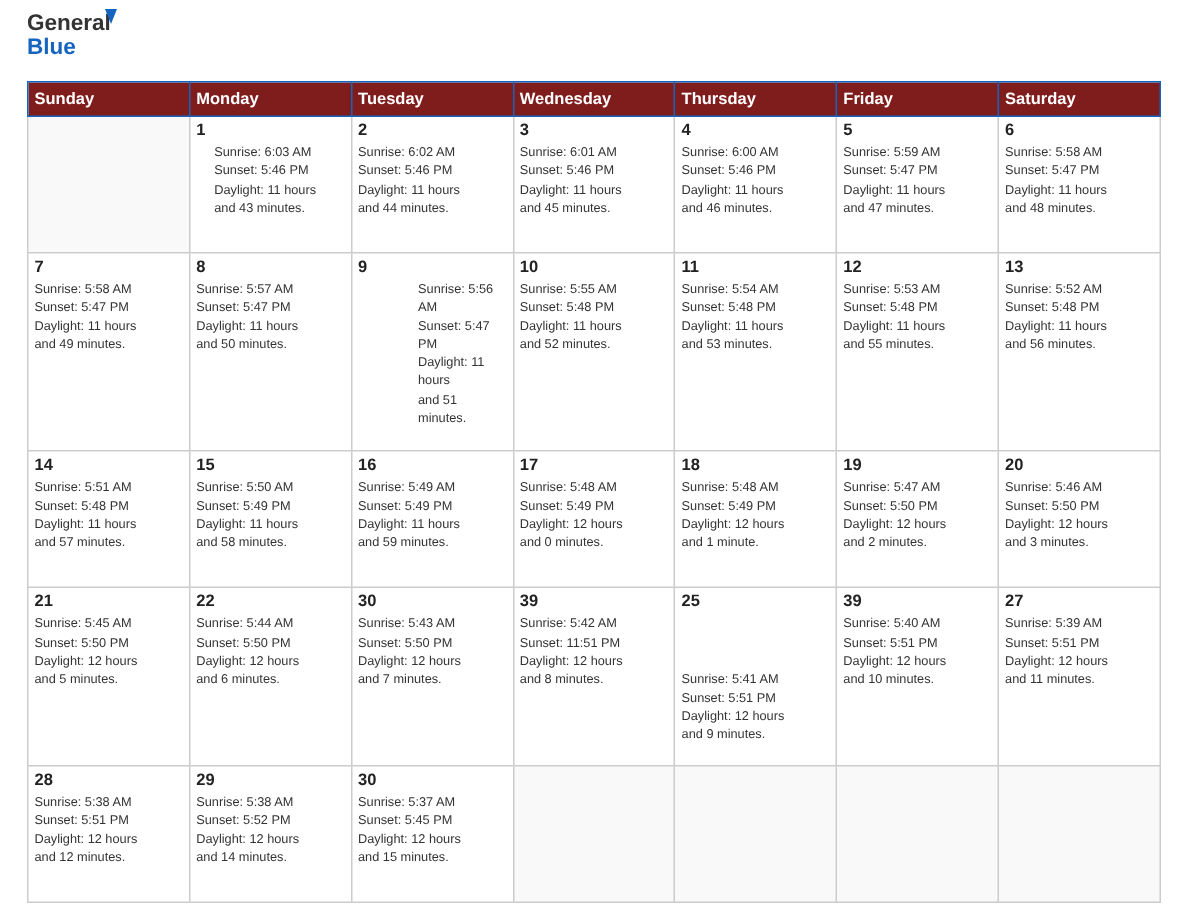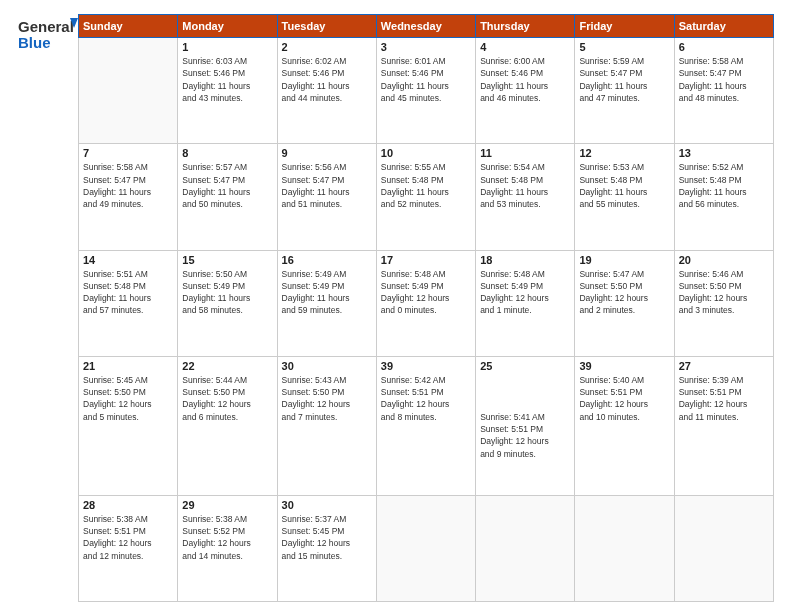--- a/index.html
+++ b/index.html
@@ -6,22 +6,23 @@
     body {
       width: 792px;
       height: 612px;
       background: #fff;
       font-family: Arial, Helvetica, sans-serif;
       overflow: hidden;
     }
     .page {
       width: 792px;
       height: 612px;
-      padding: 14px 18px 10px 18px;
+      padding: 2px 18px 10px 18px;
       display: flex;
+      flex-direction: column;
       justify-content: flex-end;
     }
     .header {
       display: flex;
       justify-content: space-between;
       align-items: flex-start;
       margin-bottom: 8px;
     }
     .logo {
       display: flex;
@@ -41,21 +42,21 @@
       color: #555;
     }
     .calendar {
       flex: 1;
       border: 1px solid #ccc;
       border-collapse: collapse;
       width: 100%;
       table-layout: fixed;
     }
     .calendar th {
-      background-color: #c2410c;
+      background-color: #7f1d1d;
       color: #fff;
       font-size: 11px;
       font-weight: bold;
       padding: 5px 4px;
       text-align: left;
       border: 1px solid #1565c0;
     }
     .calendar td {
       border: 1px solid #ccc;
       vertical-align: top;
@@ -111,21 +112,21 @@
           <th>Thursday</th>
           <th>Friday</th>
           <th>Saturday</th>
         </tr>
     </thead>
     <tbody id="calendar-body">
     <tr>
           <td class="empty"></td>
           <td>
             <span class="day-num">1</span>
-            <div class="day-info" style="white-space: pre-line;">Sunrise: 6:03 AM
+            <div class="day-info" style="white-space: pre-line; margin-left: 12px;">Sunrise: 6:03 AM
 Sunset: 5:46 PM
 Daylight: 11 hours
 and 43 minutes.</div>
           </td>
           <td>
             <span class="day-num">2</span>
             <div class="day-info" style="white-space: pre-line;">Sunrise: 6:02 AM
 Sunset: 5:46 PM
 Daylight: 11 hours
 and 44 minutes.</div>
@@ -169,21 +170,21 @@
           </td>
           <td>
             <span class="day-num">8</span>
             <div class="day-info" style="white-space: pre-line;">Sunrise: 5:57 AM
 Sunset: 5:47 PM
 Daylight: 11 hours
 and 50 minutes.</div>
           </td>
           <td>
             <span class="day-num">9</span>
-            <div class="day-info" style="white-space: pre-line;">Sunrise: 5:56 AM
+            <div class="day-info" style="white-space: pre-line; margin-left: 40px;">Sunrise: 5:56 AM
 Sunset: 5:47 PM
 Daylight: 11 hours
 and 51 minutes.</div>
           </td>
           <td>
             <span class="day-num">10</span>
             <div class="day-info" style="white-space: pre-line;">Sunrise: 5:55 AM
 Sunset: 5:48 PM
 Daylight: 11 hours
 and 52 minutes.</div>
@@ -279,21 +280,21 @@
           <td>
             <span class="day-num">30</span>
             <div class="day-info" style="white-space: pre-line;">Sunrise: 5:43 AM
 Sunset: 5:50 PM
 Daylight: 12 hours
 and 7 minutes.</div>
           </td>
           <td>
             <span class="day-num">39</span>
             <div class="day-info" style="white-space: pre-line;">Sunrise: 5:42 AM
-Sunset: 5:51 PM
+Sunset: 11:51 PM
 Daylight: 12 hours
 and 8 minutes.</div>
           </td>
           <td>
             <span class="day-num">25</span>
             <div class="day-info" style="white-space: pre-line; margin-top: 39px;">Sunrise: 5:41 AM
 Sunset: 5:51 PM
 Daylight: 12 hours
 and 9 minutes.</div>
           </td>

